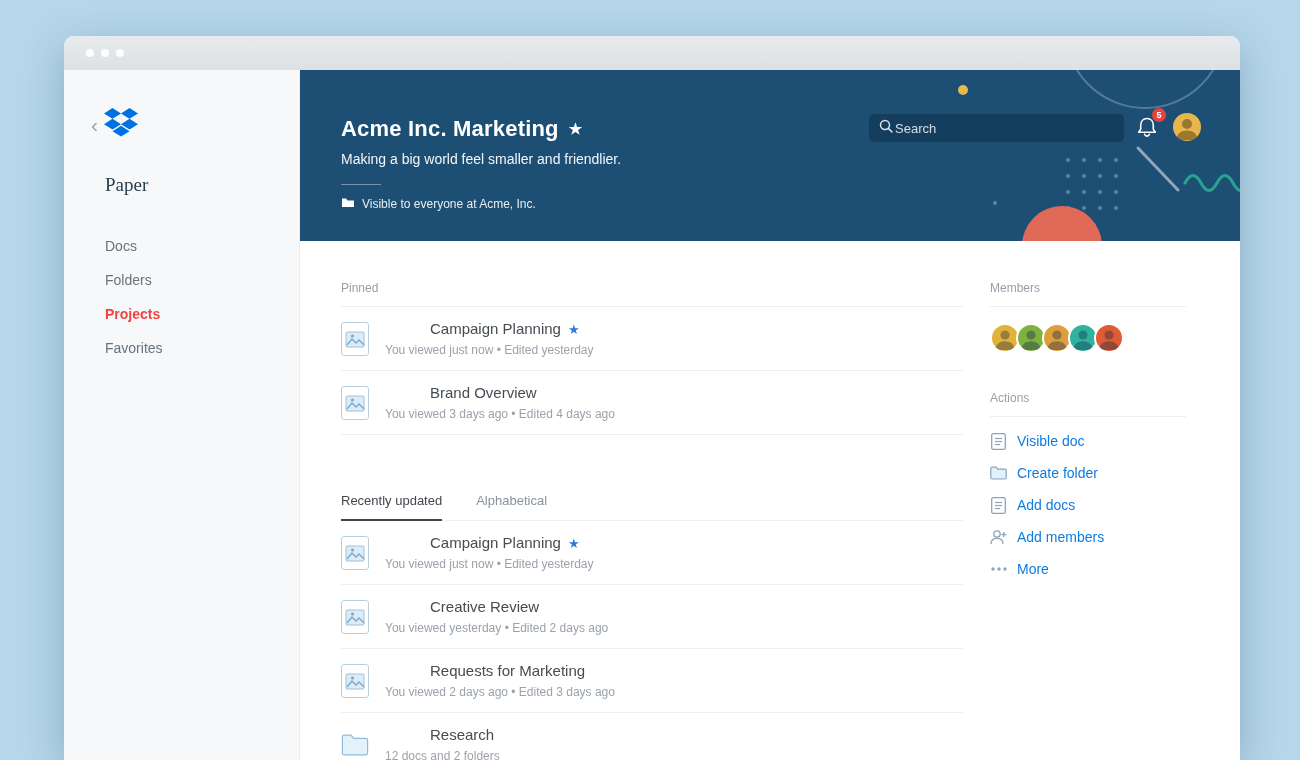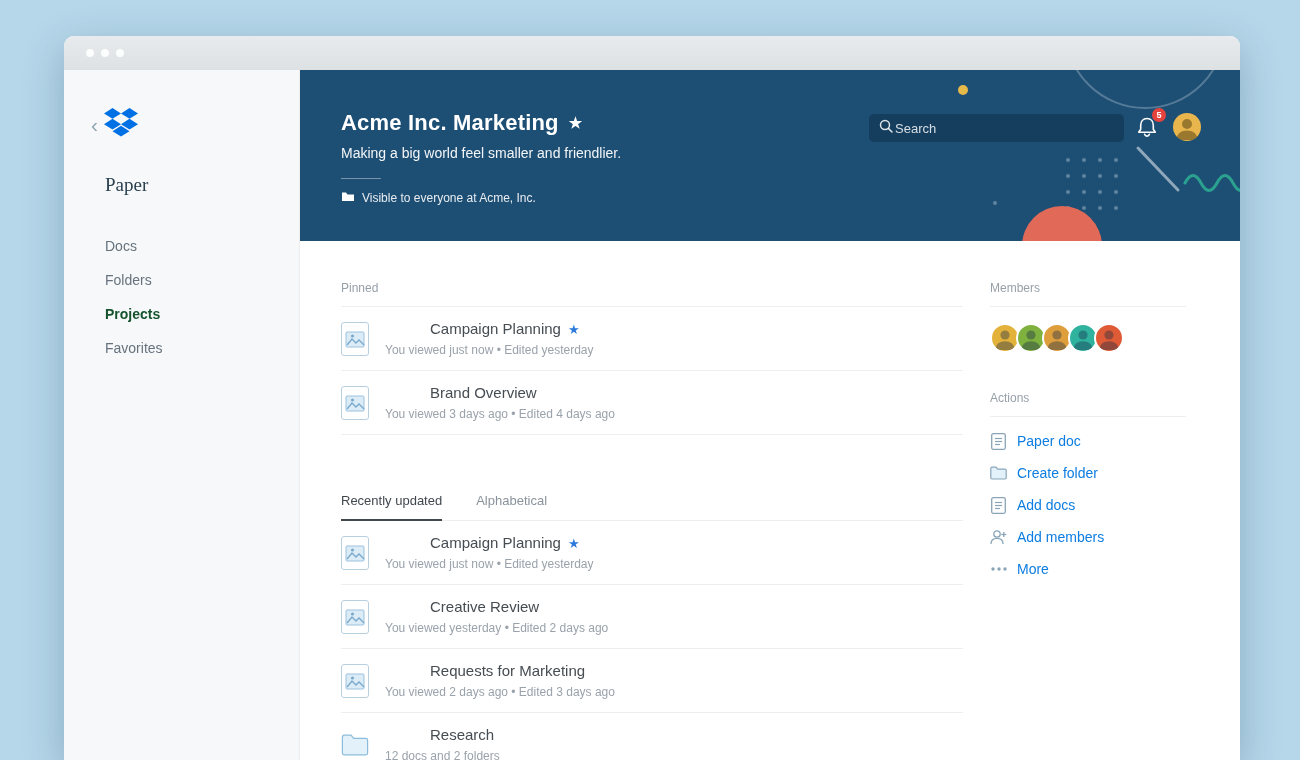--- a/index.html
+++ b/index.html
@@ -22,27 +22,27 @@
   .tdot { width:8px; height:8px; border-radius:50%; background:#fcfdfd; }
   .app { display:flex; height:690px; }
 
   
   .sidebar { width:236px; flex:none; background:#f7f8f9; border-right:1px solid #ededee; position:relative; }
   .back { position:absolute; left:27px; top:44px; color:#8fa5b4; font-size:21px; line-height:1; cursor:pointer; }
   .logo { position:absolute; left:40px; top:38px; }
   .app-title { position:absolute; left:41px; top:104px; font-size:19px; color:#29404f;font-family:Liberation Serif, serif; }
   .nav { position:absolute; left:41px; top:168px; }
   .nav-item { font-size:14px; color:#66737e; margin-bottom:18px; cursor:pointer; }
-  .nav-item.active { color:#14532d; font-weight:bold; }
+  .nav-item.active { color:#ef4444; font-weight:bold; }
 
   
   .main-col { flex:1; display:flex; flex-direction:column; min-width:0; }
   .header { height:171px; flex:none; position:relative; background:#1d4e74; color:#fff; overflow:hidden; }
   .decor { position:absolute; inset:0; pointer-events:none; }
-  .header-text { position:absolute; left:41px; top:40px; z-index:2; }
+  .header-text { position:absolute; left:41px; top:46px; z-index:2; }
   .page-title { margin:0; font-size:22px; font-weight:600; letter-spacing:.2px; }
   .title-star { margin-left:10px; font-size:15px; vertical-align:2px; }
   .subtitle { font-size:14px; margin-top:9px; color:rgba(255,255,255,0.95); }
   .header-div { width:40px; border-top:1px solid rgba(255,255,255,0.4); margin-top:17px; }
   .visibility { margin-top:11px; font-size:12px; display:flex; align-items:center; gap:7px; color:rgba(255,255,255,0.9); }
 
   .search { position:absolute; left:569px; top:44px; width:255px; height:28px; z-index:3;
     background:rgba(8,38,58,0.38); border-radius:5px; display:flex; align-items:center; padding:0 10px; }
   .search input { flex:1; background:transparent; border:none; outline:none; color:#fff; font-size:13px; font-family:"Liberation Sans", sans-serif; }
   .search input::placeholder { color:rgba(255,255,255,0.82); }
@@ -334,21 +334,21 @@
 
             <div class="action">
               <span class="action-icon">
                 <svg width="15" height="17" viewBox="0 0 15 17">
                     <rect x="0.7" y="0.7" width="13.6" height="15.6" rx="1.5" fill="none" stroke="#8aa5b8" stroke-width="1.3"></rect>
                     <line x1="4" y1="5.5" x2="11" y2="5.5" stroke="#8aa5b8" stroke-width="1.2"></line>
                     <line x1="4" y1="8.5" x2="11" y2="8.5" stroke="#8aa5b8" stroke-width="1.2"></line>
                     <line x1="4" y1="11.5" x2="9" y2="11.5" stroke="#8aa5b8" stroke-width="1.2"></line>
                   </svg>
               </span>
-              <span>Paper doc</span>
+              <span>Visible doc</span>
             </div>
 
             <div class="action">
               <span class="action-icon">
                 <svg width="17" height="14" viewBox="0 0 17 14">
                     <path d="M0.8 2.3 a1.2 1.2 0 0 1 1.2-1.2 h4 l1.7 2 h7.3 a1.2 1.2 0 0 1 1.2 1.2 v7.5 a1.2 1.2 0 0 1 -1.2 1.2 h-13 a1.2 1.2 0 0 1 -1.2-1.2 z" fill="#e3f1fa" stroke="#8aa5b8" stroke-width="1.2"></path>
                   </svg>
               </span>
               <span>Create folder</span>
             </div>

